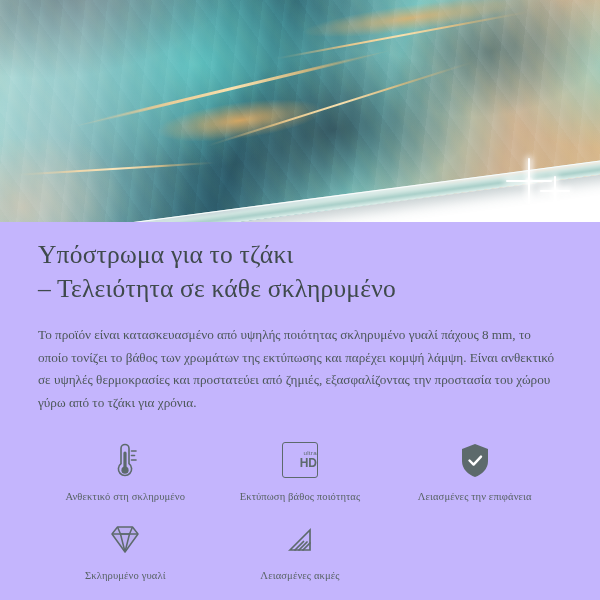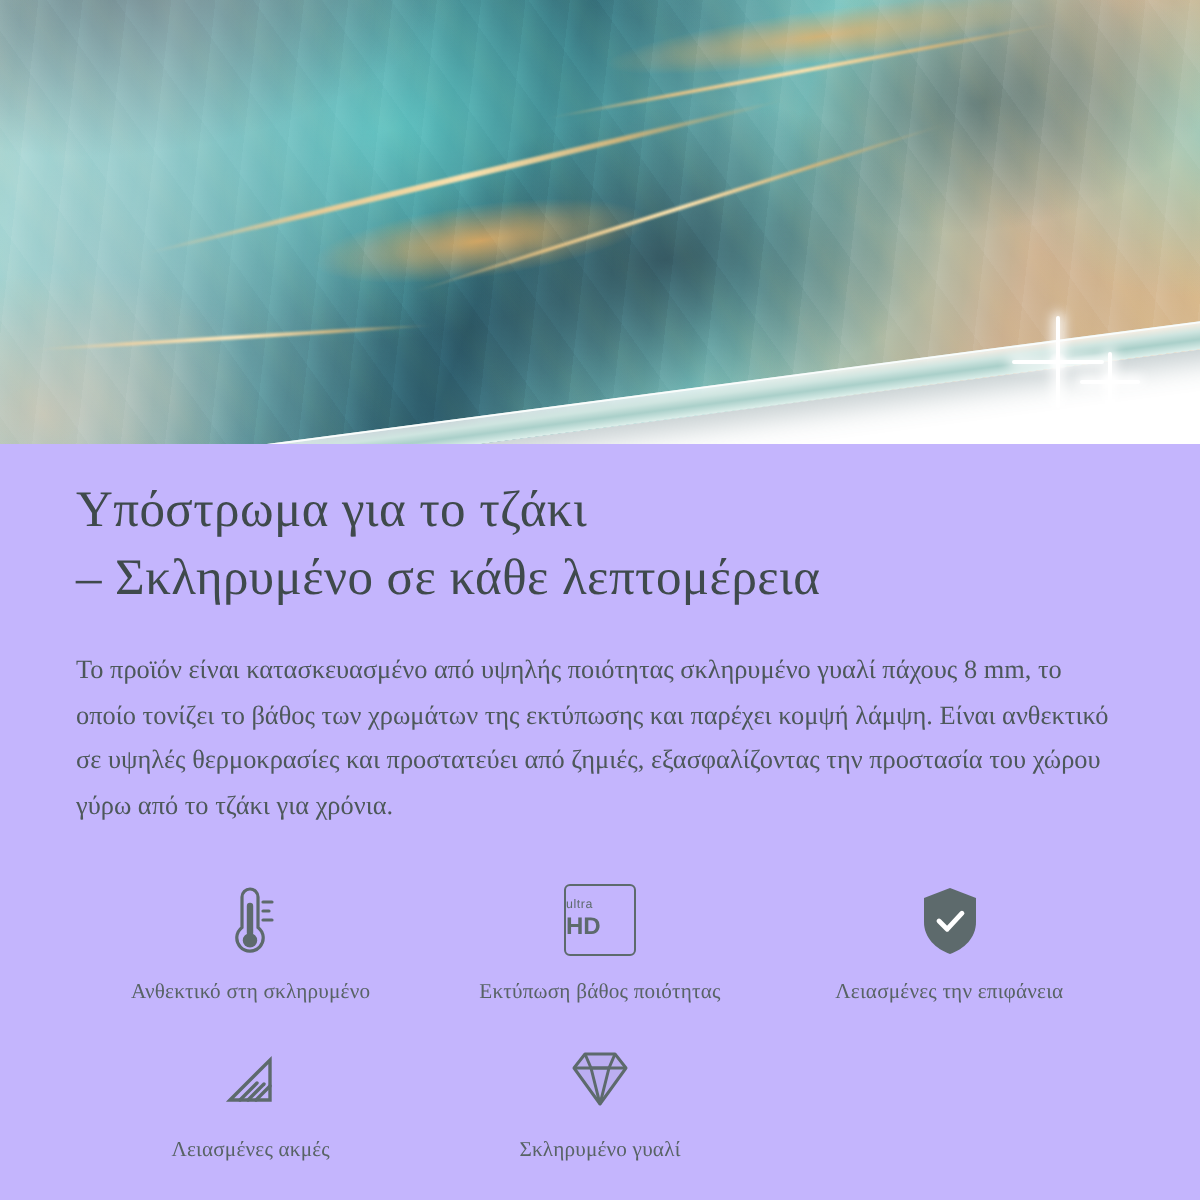--- a/index.html
+++ b/index.html
@@ -206,21 +206,21 @@
     color: #586365;
     letter-spacing: 0.1px;
   }
   .hd-badge {
     width: 34px;
     height: 34px;
     border: 1.6px solid #5d6a6c;
     border-radius: 3px;
     display: flex;
     flex-direction: column;
-    align-items: flex-start;
+    align-items: flex-end;
     justify-content: center;
     line-height: 1;
   }
   .hd-badge .ultra {
     font-family: "Liberation Sans", sans-serif;
     font-size: 6.2px;
     letter-spacing: 0.3px;
     color: #5d6a6c;
     margin-bottom: 1px;
   }
@@ -256,21 +256,21 @@
       <div class="sparkle spark-b">
           <span class="sparkle-core"></span>
         </div>
     </div>
   </div>
 
   <div class="content">
 
     <h1 class="headline">
       <span>Υπόστρωμα για το τζάκι</span>
-      <span class="line2">– Σκληρυμένο σε κάθε λεπτομέρεια</span>
+      <span class="line2">– Τελειότητα σε κάθε σκληρυμένο</span>
     </h1>
 
     <p class="body-copy">Το προϊόν είναι κατασκευασμένο από υψηλής ποιότητας σκληρυμένο γυαλί πάχους 8 mm, το οποίο τονίζει το βάθος των χρωμάτων της εκτύπωσης και παρέχει κομψή λάμψη. Είναι ανθεκτικό σε υψηλές θερμοκρασίες και προστατεύει από ζημιές, εξασφαλίζοντας την προστασία του χώρου γύρω από το τζάκι για χρόνια.</p>
 
     <div class="features">
 
       <div class="feature">
         <div class="feature-icon">
           <svg width="40" height="42" viewBox="0 0 40 42" fill="none" stroke="#5d6a6c" stroke-width="1.6" stroke-linecap="round">
             <path d="M20 5.5 a4 4 0 0 1 4 4 v15.2 a6.6 6.6 0 1 1 -8 0 V9.5 a4 4 0 0 1 4 -4 z"></path>
@@ -299,39 +299,39 @@
           <svg width="40" height="42" viewBox="0 0 40 42" fill="none">
             <path d="M20 5 L33 10 V22 C33 30 27 35.5 20 38 C13 35.5 7 30 7 22 V10 Z" fill="#5d6a6c"></path>
             <path d="M14.5 21.5 L18.6 25.6 L26 17.6" stroke="#ffffff" stroke-width="2.4" stroke-linecap="round" stroke-linejoin="round" fill="none"></path>
           </svg>
         </div>
         <div class="feature-label">Λειασμένες την επιφάνεια</div>
       </div>
 
       <div class="feature">
         <div class="feature-icon">
-          <svg width="42" height="40" viewBox="0 0 42 40" fill="none" stroke="#5d6a6c" stroke-width="1.7" stroke-linecap="round">
-            <path d="M11 31 L31 11 L31 31 Z" stroke-width="1.7" fill="none"></path>
-            <line x1="16" y1="31" x2="24.5" y2="22.5"></line>
-            <line x1="20" y1="31" x2="28" y2="23"></line>
-            <line x1="24" y1="31" x2="31" y2="24"></line>
-          </svg>
-        </div>
-        <div class="feature-label">Λειασμένες ακμές</div>
-      </div>
-
-      <div class="feature">
-        <div class="feature-icon">
           <svg width="42" height="40" viewBox="0 0 42 40" fill="none" stroke="#5d6a6c" stroke-width="1.5" stroke-linejoin="round">
             <path d="M8 15 L13.5 8 H28.5 L34 15 L21 33 Z" fill="#5d6a6c" fill-opacity="0.08"></path>
             <path d="M8 15 H34"></path>
             <path d="M13.5 8 L16.5 15 L21 33"></path>
             <path d="M28.5 8 L25.5 15 L21 33"></path>
             <path d="M16.5 15 H25.5"></path>
           </svg>
         </div>
         <div class="feature-label">Σκληρυμένο γυαλί</div>
       </div>
 
+      <div class="feature">
+        <div class="feature-icon">
+          <svg width="42" height="40" viewBox="0 0 42 40" fill="none" stroke="#5d6a6c" stroke-width="1.7" stroke-linecap="round">
+            <path d="M11 31 L31 11 L31 31 Z" stroke-width="1.7" fill="none"></path>
+            <line x1="16" y1="31" x2="24.5" y2="22.5"></line>
+            <line x1="20" y1="31" x2="28" y2="23"></line>
+            <line x1="24" y1="31" x2="31" y2="24"></line>
+          </svg>
+        </div>
+        <div class="feature-label">Λειασμένες ακμές</div>
+      </div>
+
 
     </div>
   </div>
 </div>
 
 </body></html>

